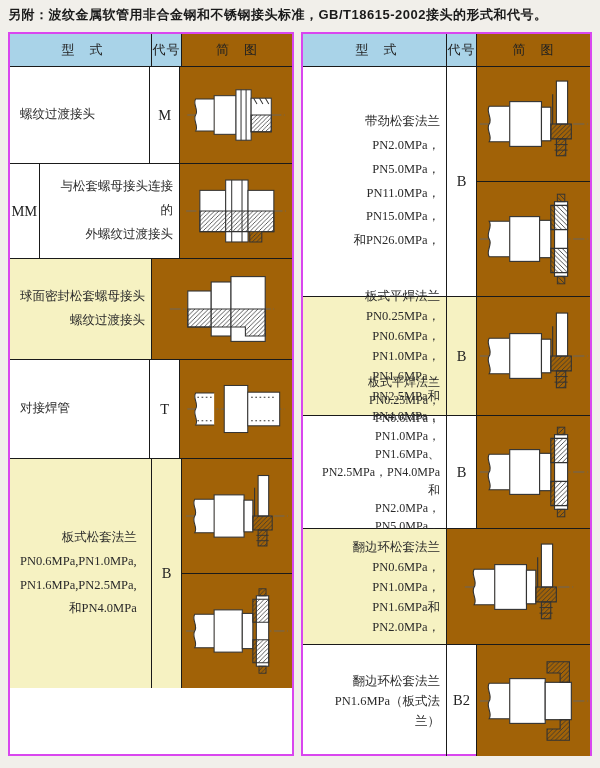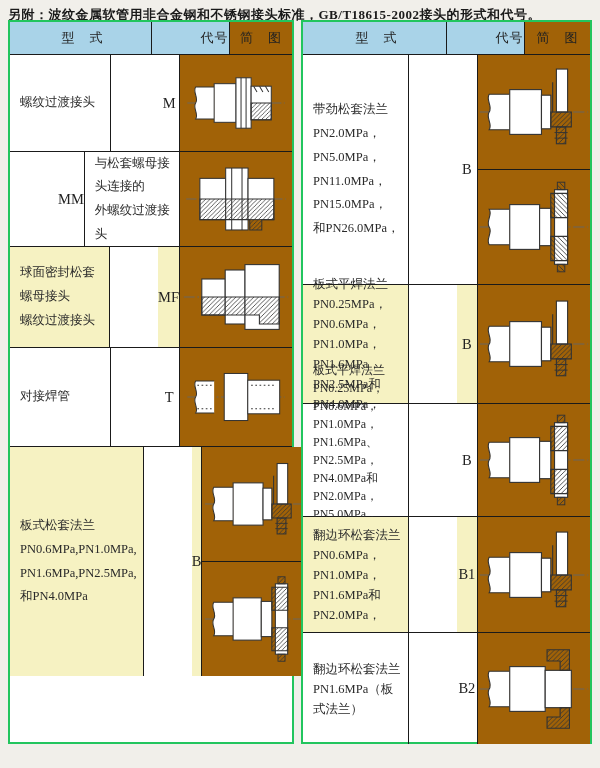--- a/index.html
+++ b/index.html
@@ -2,35 +2,36 @@
 <html><head>
 <meta charset="utf-8">
 <style>
   html,body{margin:0;padding:0;}
   body{
     width:600px;height:768px;background:#f1efea;overflow:hidden;
     font-family:"Liberation Sans","DejaVu Sans",sans-serif;position:relative;
   }
   .title{
     position:absolute;left:8px;top:6px;width:588px;
-    font-size:13px;font-weight:bold;color:#1a1a1a;letter-spacing:.5px;font-family:Liberation Serif, serif;
+    font-size:13px;font-weight:bold;color:#1a1a1a;letter-spacing:.5px;
   }
   .tbl{
-    position:absolute;top:20px;background:#fff;border:2px solid #22c55e;
+    position:absolute;top:32px;background:#fff;border:2px solid #d946ef;
     box-sizing:border-box;
+    text-align:right;
   }
   .tbl.left{left:8px;width:286px;height:724px;}
   .tbl.right{left:301px;width:291px;height:724px;}
   .row{display:flex;border-top:1px solid #1a1a1a;box-sizing:border-box;}
   .row:first-child{border-top:none;}
   .c{box-sizing:border-box;border-right:1px solid #1a1a1a;display:flex;align-items:center;}
   .c:last-child{border-right:none;}
   .c-type{width:142px;padding:4px 6px 4px 10px;}
   .tbl.right .c-type{width:144px;}
-  .c-code{width:30px;justify-content:center;margin-left:48px;}
+  .c-code{width:30px;justify-content:center;}
   .c-diag{flex:1;justify-content:center;background:#a16207;}
   .hdr{height:32px;background:#a9d3e8;}
   .hdr .c{justify-content:center;font-size:13px;color:#222;letter-spacing:1px;}
   .txt{
     font-family:"Liberation Serif","DejaVu Serif",serif;
     font-size:12.5px;color:#2a2a2a;white-space:pre-line;line-height:1.9;
   }
   .lh-tight .txt{line-height:1.5;font-size:12px;}
   .lh-med .txt{line-height:1.6;}
   .code{
@@ -191,23 +192,20 @@
         <svg class="diag" width="112" height="86" viewBox="0 0 120 100">
           <use href="#s-nipple"></use>
         </svg>
       </div>
   </div>
 
   <div class="row" style="height:101px">
     <div class="c c-type hl">
         <span class="txt">球面密封松套螺母接头
 螺纹过渡接头</span>
-      </div>
-    <div class="c c-code hl">
-        <span class="code">MF</span>
       </div>
     <div class="c c-diag">
         <svg class="diag" width="112" height="90" viewBox="0 0 120 100">
           <use href="#s-adapter"></use>
         </svg>
       </div>
   </div>
 
   <div class="row" style="height:99px">
     <div class="c c-type">
@@ -314,23 +312,20 @@
         </svg>
       </div>
   </div>
 
   <div class="row lh-med" style="height:116px">
     <div class="c c-type hl">
         <span class="txt">翻边环松套法兰
 PN0.6MPa，PN1.0MPa，
 PN1.6MPa和PN2.0MPa，</span>
       </div>
-    <div class="c c-code hl">
-        <span class="code">B1</span>
-      </div>
     <div class="c c-diag">
         <svg class="diag" width="112" height="102" viewBox="0 0 120 100">
           <use href="#s-flange-up"></use>
         </svg>
       </div>
   </div>
 
   <div class="row lh-med" style="height:112px">
     <div class="c c-type">
         <span class="txt">翻边环松套法兰

